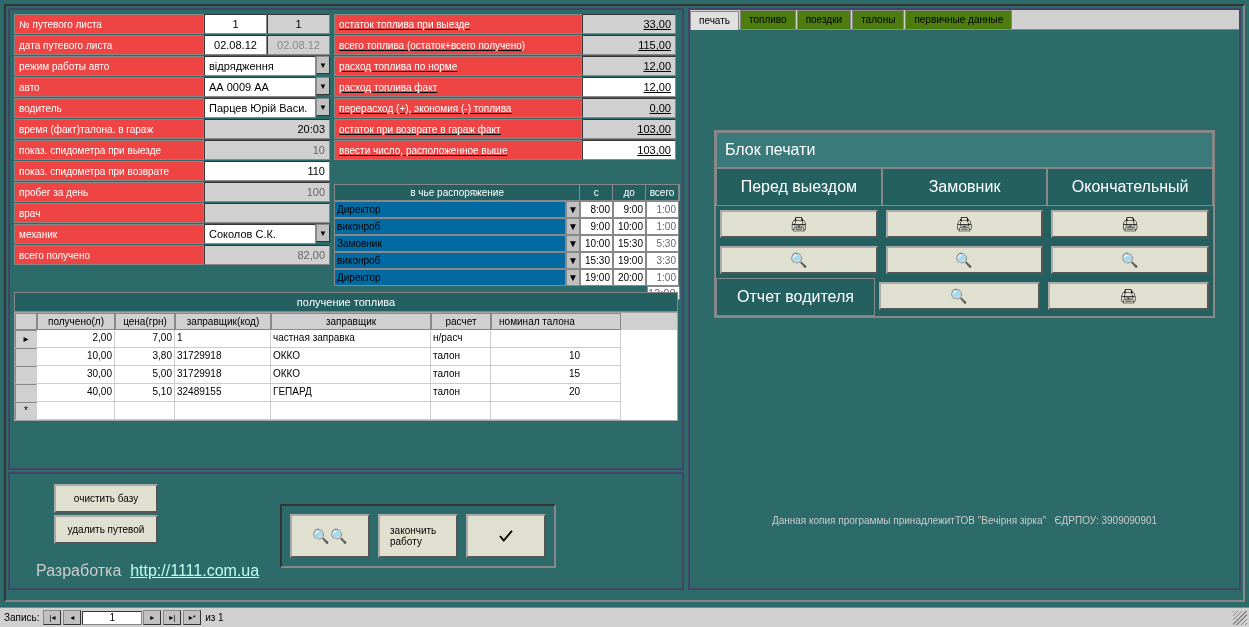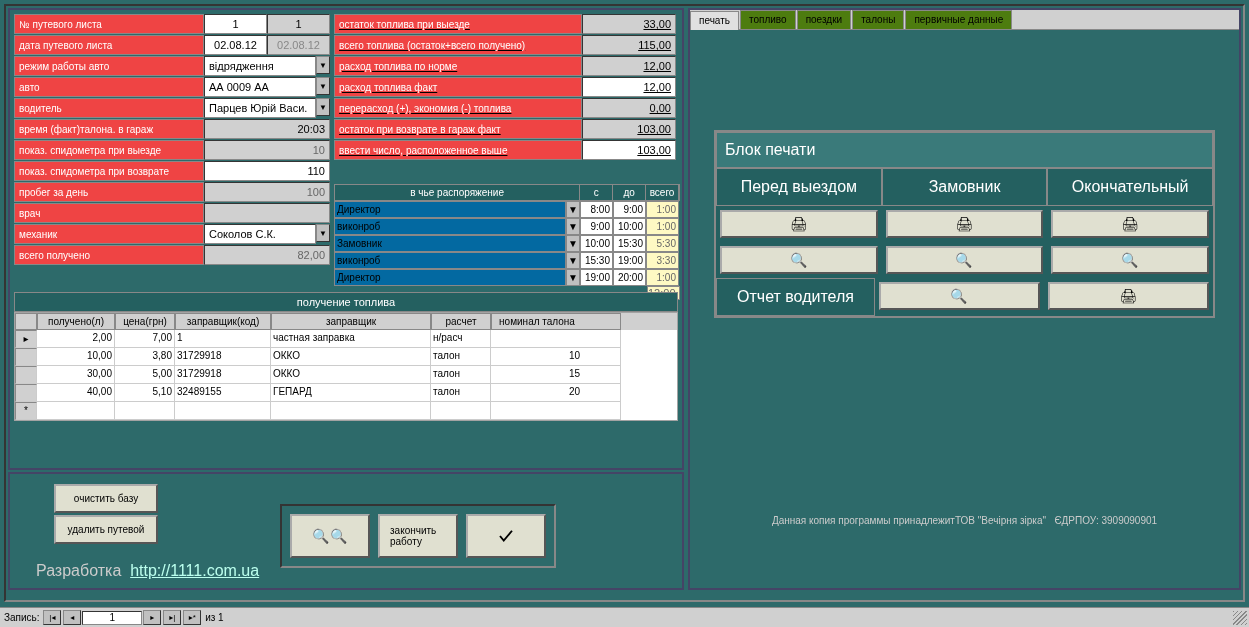--- a/index.html
+++ b/index.html
@@ -19,21 +19,21 @@
 .col2 { position: absolute; top: 4px; left: 324px; width: 346px; text-decoration: underline; }
 
 .dispo-section { position: absolute; top: 174px; left: 324px; width: 346px; }
 .dispo-hdr { display: flex; background: #246060; border: 1px solid #888; }
 .dispo-hdr > div { color: #fff; padding: 2px; font-size: 10px; border-right: 1px solid #888; }
 .dispo-row { display: flex; height: 17px; }
 .dispo-row > div { border: 1px solid #888; padding: 1px 2px; font-size: 10px; display: flex; align-items: center; }
 .dispo-name { width: 232px; background: #0369a1; }
 .dispo-dd { width: 14px; background: #c0c0c0; justify-content: center; }
 .dispo-time { width: 33px; background: #fff; justify-content: flex-end; }
-.dispo-total { width: 33px; background: #fef9c3; color: #666; justify-content: flex-end; }
+.dispo-total { width: 33px; background: #ffffff; color: #666; justify-content: flex-end; }
 
 .fuel-section { position: absolute; top: 282px; left: 4px; width: 664px; }
 .fuel-title { background: #246060; border: 1px solid #888; color: #fff; text-align: center; padding: 3px; font-size: 11px; }
 .fuel-table { background: #fff; border: 1px solid #a3a3a3; }
 .fuel-hdr { display: flex; background: #d0d0d0; }
 .fuel-hdr > div { border: 1px solid #888; padding: 2px; font-size: 10px; text-align: center; }
 .fuel-row { display: flex; height: 18px; }
 .fuel-row > div { border-right: 1px solid #ccc; border-bottom: 1px solid #ccc; padding: 2px; font-size: 10px; }
 .fuel-marker { width: 22px; background: #d0d0d0; border: 1px solid #888; text-align: center; }
 .c-received { width: 78px; text-align: right; }

